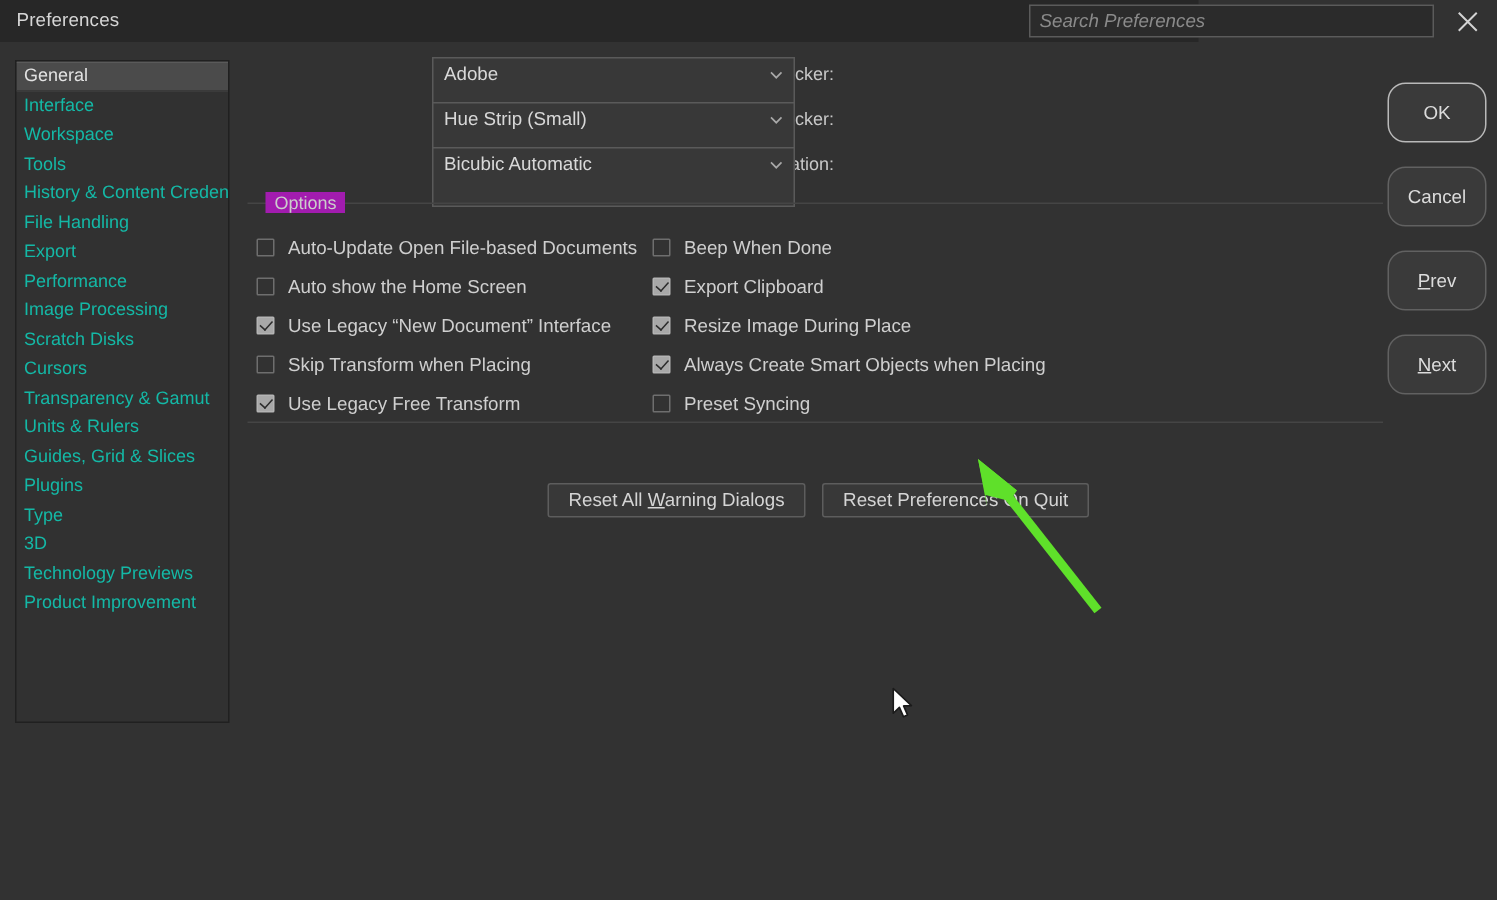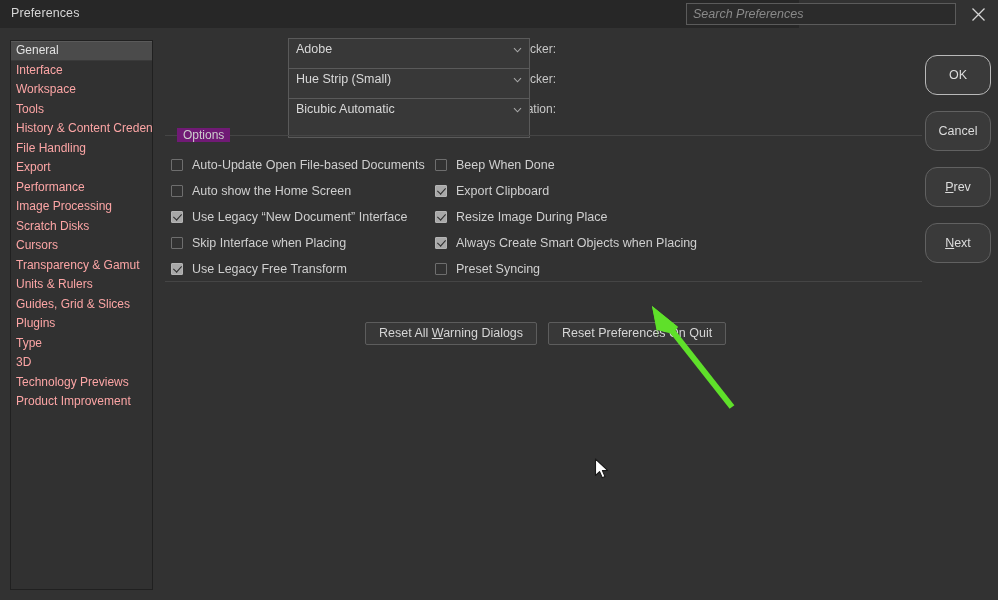--- a/index.html
+++ b/index.html
@@ -53,31 +53,31 @@
     width: 26px; height: 24px;
     display: flex; align-items: center; justify-content: center;
     cursor: pointer;
   }
   #close-button svg { display: block; }
 
   
   #sidebar {
     position: absolute;
     left: 10px; top: 40px;
-    width: 143px; height: 550px;
+    width: 143px; height: 442px;
     background: #313131;
     border: 1px solid #202020;
     overflow: hidden;
   }
   .side-item {
     height: 19.5px;
     line-height: 19.5px;
     padding-left: 5px;
     font-size: 12px;
-    color: #fca5a5;
+    color: #14b8a6;
     white-space: nowrap;
     cursor: default;
   }
   .side-item.selected {
     background: #4b4b4b;
     border-top: 1px solid #5a5a5a;
     border-bottom: 1px solid #3a3a3a;
     color: #e2e2e2;
     line-height: 17.5px;
   }
@@ -126,21 +126,21 @@
   }
   #options-legend-line {
     position: absolute;
     left: 0; top: 9px;
     width: 757px; height: 1px;
     background: #454545;
   }
   #options-legend {
     position: absolute;
     left: 12px; top: 2px;
-    background: #701a75;
+    background: #a21caf;
     padding: 0 6px;
     font-size: 12px;
     color: #cccccc;
   }
   #options-bottom-line {
     position: absolute;
     left: 0; bottom: 0;
     width: 757px; height: 1px;
     background: #454545;
   }
@@ -327,21 +327,21 @@
         <div class="opt-row">
           <span class="cb"></span>
           <span class="opt-label">Auto show the Home Screen</span>
         </div>
         <div class="opt-row">
           <span class="cb checked"></span>
           <span class="opt-label">Use Legacy “New Document” Interface</span>
         </div>
         <div class="opt-row">
           <span class="cb"></span>
-          <span class="opt-label">Skip Interface when Placing</span>
+          <span class="opt-label">Skip Transform when Placing</span>
         </div>
         <div class="opt-row">
           <span class="cb checked"></span>
           <span class="opt-label">Use Legacy Free Transform</span>
         </div>
       </div>
     <div class="opt-col" id="opt-col-right">
         <div class="opt-row">
           <span class="cb"></span>
           <span class="opt-label">Beep When Done</span>

